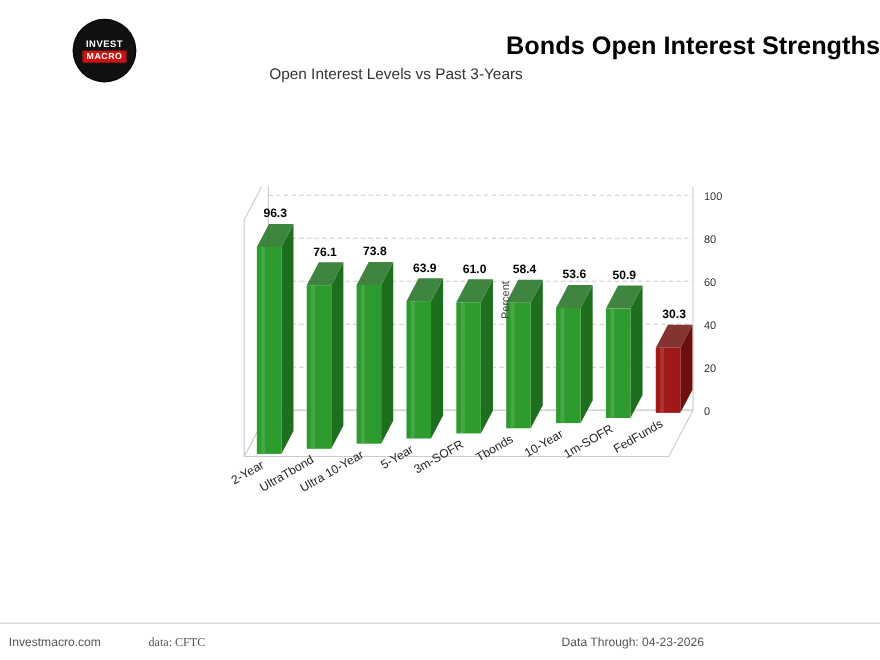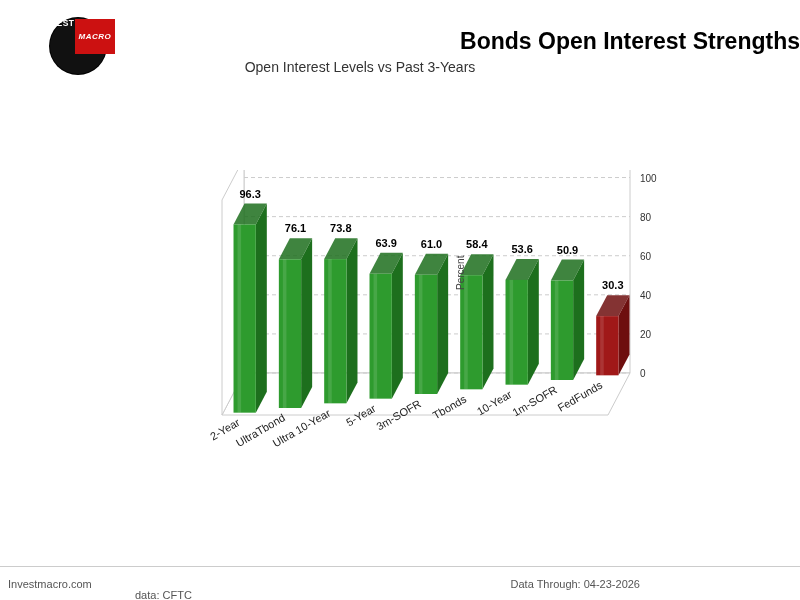--- a/index.html
+++ b/index.html
@@ -5,46 +5,46 @@
   html,body{margin:0;padding:0;}
   body{
     width:800px;height:600px;
     background:#ffffff;
     font-family:"Liberation Sans", sans-serif;
     position:relative;
     overflow:hidden;
   }
   
   #logo{
-    position:absolute;left:50px;top:18px;width:56px;height:56px;border-radius:50%;
-    background:#111;display:flex;flex-direction:row;align-items:flex-start;justify-content:center;
+    position:absolute;left:67px;top:18px;width:56px;height:56px;border-radius:50%;
+    background:#111;display:flex;flex-direction:column;align-items:center;justify-content:center;
     box-shadow:0 0 0 1px #000;
   }
   #logo .l1{color:#fff;font-size:8.5px;font-weight:bold;letter-spacing:.5px;line-height:10px;}
   #logo .l2{background:#cc1111;color:#fff;font-size:8px;font-weight:bold;letter-spacing:.5px;
-            padding:13px 4px;line-height:9px;margin-top:1px;font-style:italic;}
+            padding:1px 4px;line-height:9px;margin-top:1px;}
   
   #title{
     position:absolute;left:0;top:28px;width:800px;text-align:right;
     font-size:23px;font-weight:bold;color:#000;
   }
   #subtitle{
     position:absolute;left:0;top:59px;width:720px;text-align:center;
     font-size:14px;color:#333;
   }
   
   #footer-line{
     position:absolute;left:0;top:566px;width:800px;height:1px;background:#cccccc;
   }
   #footer{
     position:absolute;left:0;top:575px;width:648px;height:22px;
     font-size:11px;color:#555;
   }
   #footer .site{position:absolute;left:8px;top:3px;}
-  #footer .data{position:absolute;left:135px;top:14px;}
+  #footer .data{position:absolute;left:135px;top:3px;font-family:Liberation Serif, serif;}
   #footer .through{position:absolute;right:8px;top:3px;}
   
   #plot{
     position:absolute;left:200px;top:170px;width:470px;height:300px;
   }
   #plot svg{position:absolute;left:0;top:0;}
   .ytick{font-size:10px;fill:#333;font-family:"Liberation Sans",sans-serif;}
   .vallabel{font-size:11px;font-weight:bold;fill:#000;font-family:"Liberation Sans",sans-serif;}
   .catlabel{font-size:11px;fill:#222;font-family:"Liberation Sans",sans-serif;}
   #ylabel-rot{

